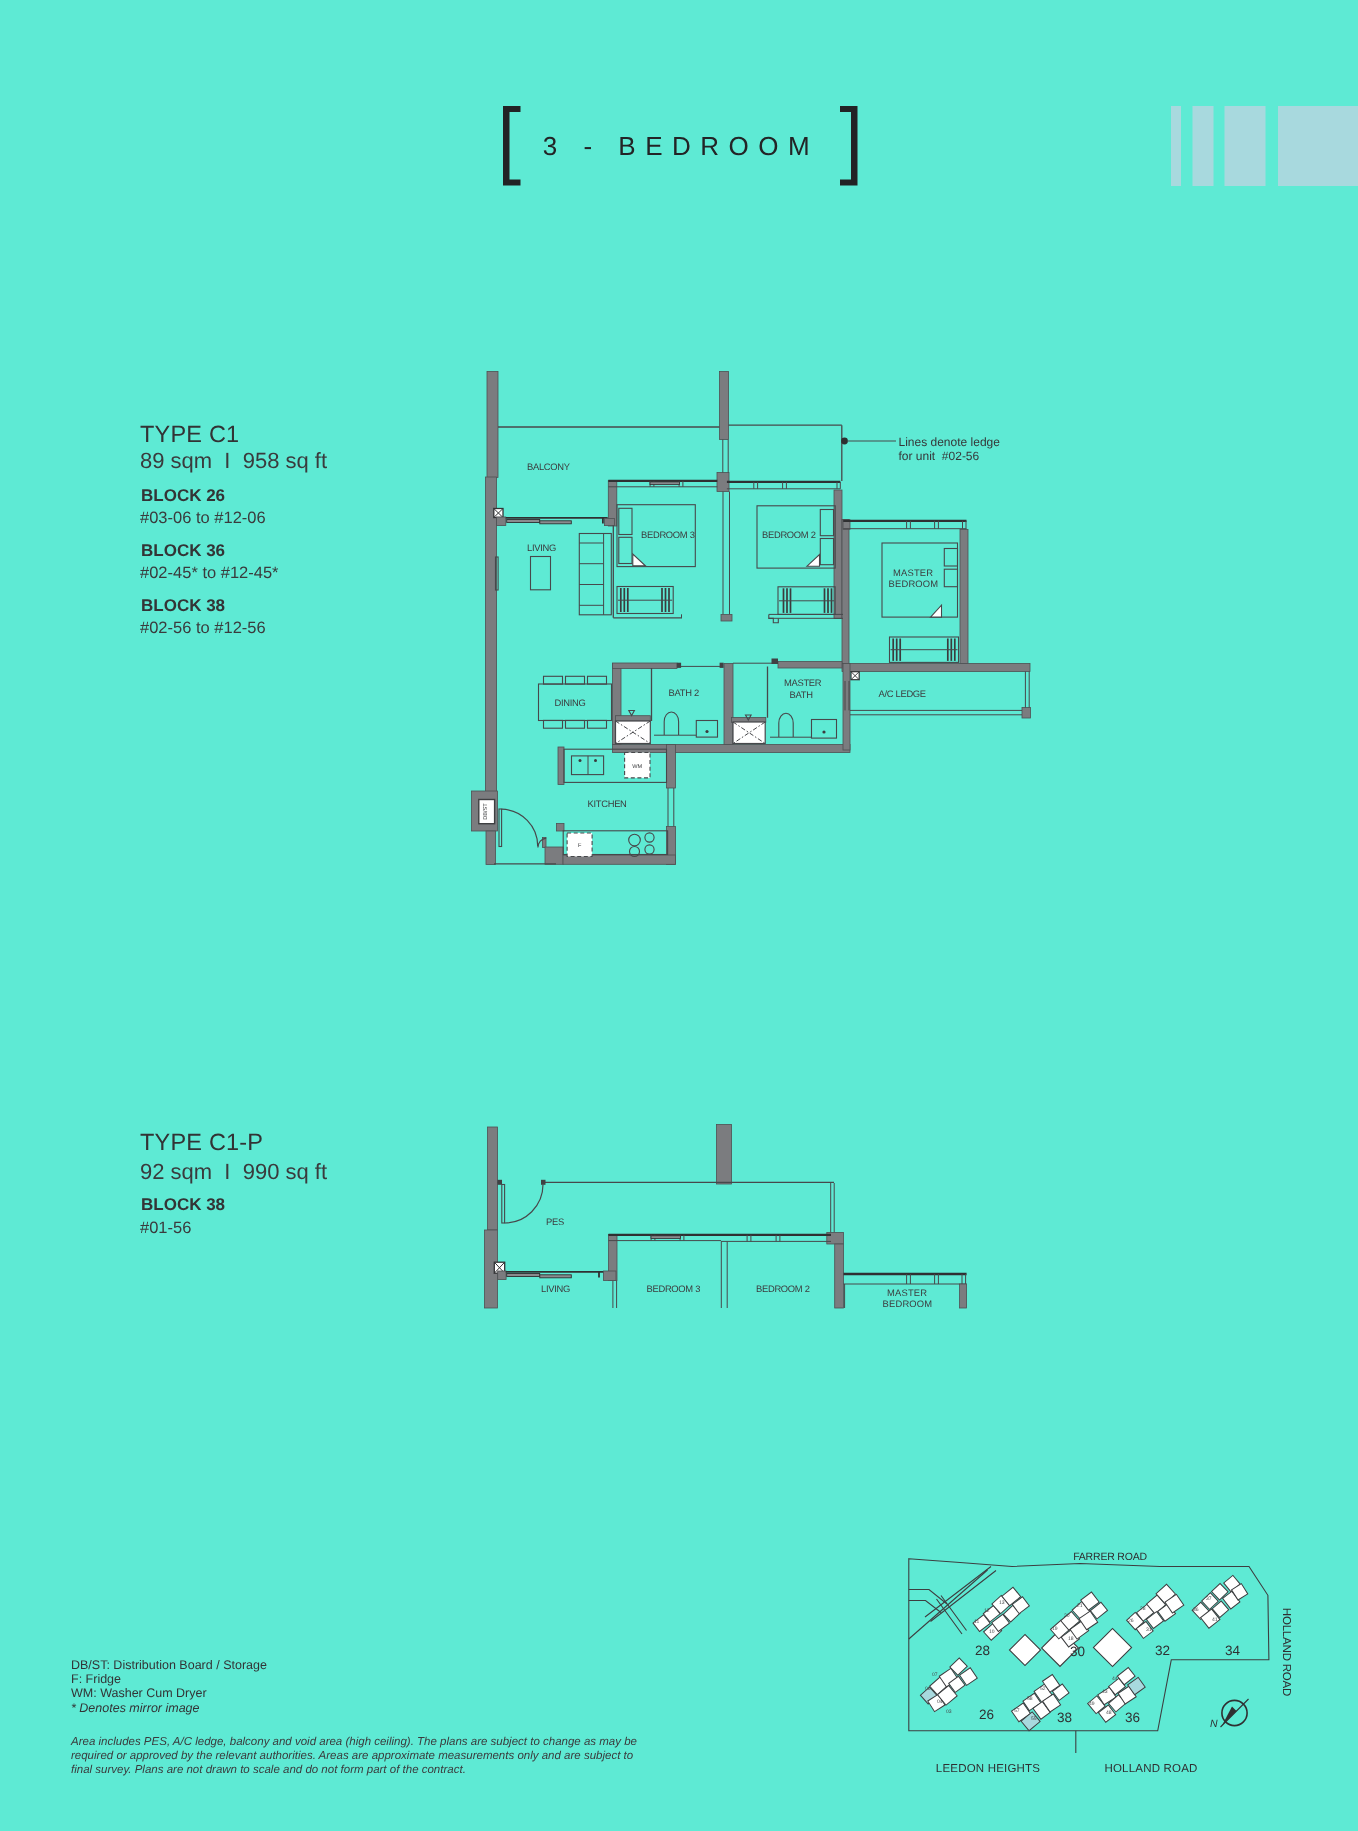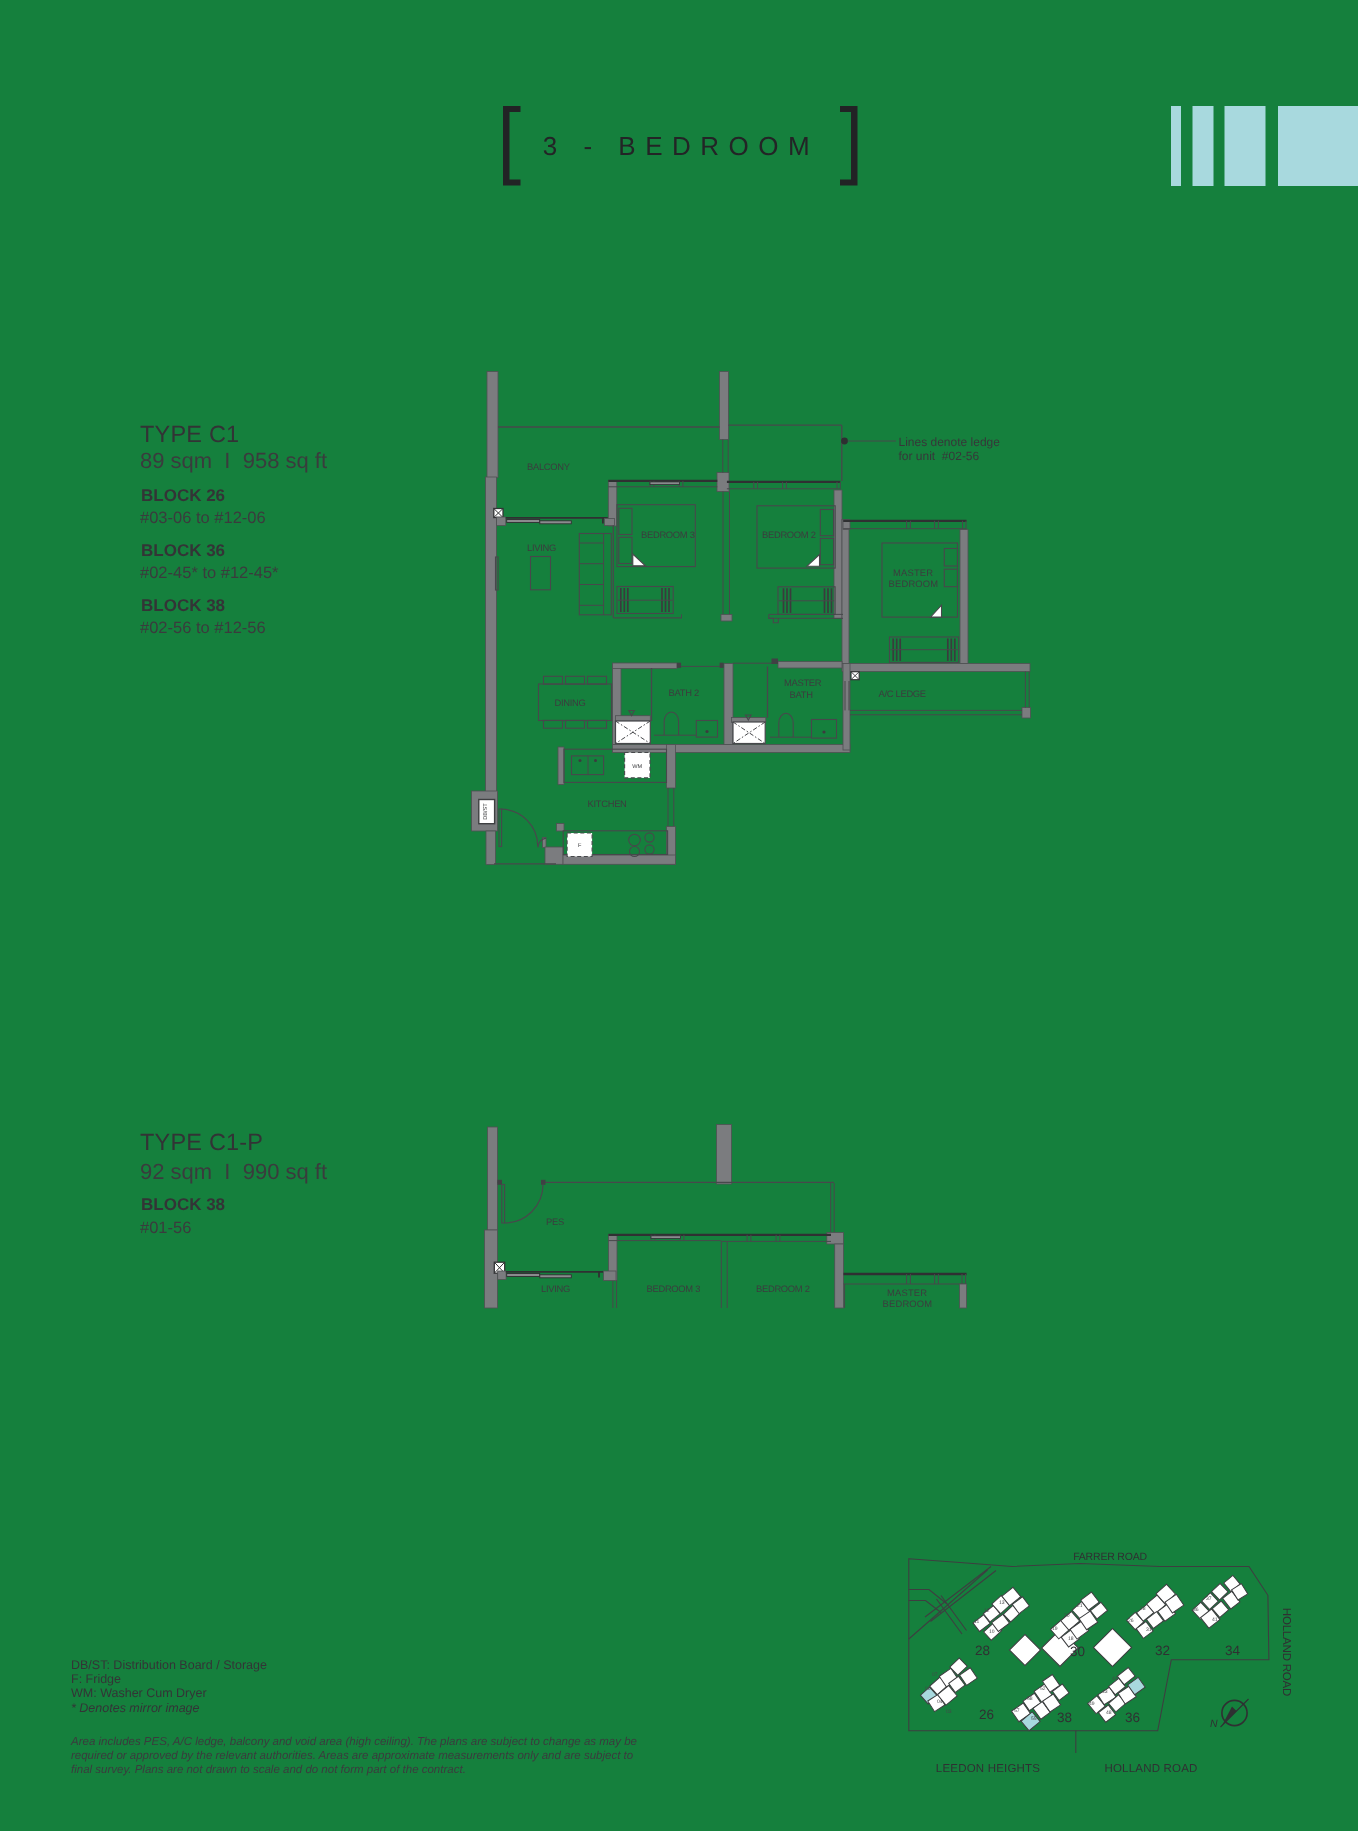--- a/index.html
+++ b/index.html
@@ -1,16 +1,16 @@
 <!DOCTYPE html>
 <html><head>
 <meta charset="utf-8">
 <style>
   html,body{margin:0;padding:0;background:#ffffff;}
-  #page{position:relative;width:1358px;height:1831px;background:#15803d;overflow:hidden;
+  #page{position:relative;width:1358px;height:1831px;background:#5eead4;overflow:hidden;
         font-family:"Liberation Sans", sans-serif;}
   svg{position:absolute;left:0;top:0;filter:opacity(1);}
   text{font-family:"Liberation Sans", sans-serif;fill:#3e3f41;text-rendering:geometricPrecision;}
   .rm{font-size:9.4px;letter-spacing:-.3px;fill:#3b3c3e;}
   .w{fill:#7b7c7f;stroke:#4f5053;stroke-width:0.8;}
   .dk{fill:#404144;}
   .ln{stroke:#47484b;stroke-width:1.3;fill:none;}
   .tn{stroke:#47484b;stroke-width:1.0;fill:none;}
   .fn{fill:none;stroke:#47484b;stroke-width:1.1;}
   .dsh{fill:#ffffff;stroke:#47484b;stroke-width:1.1;stroke-dasharray:4 2.6;}

